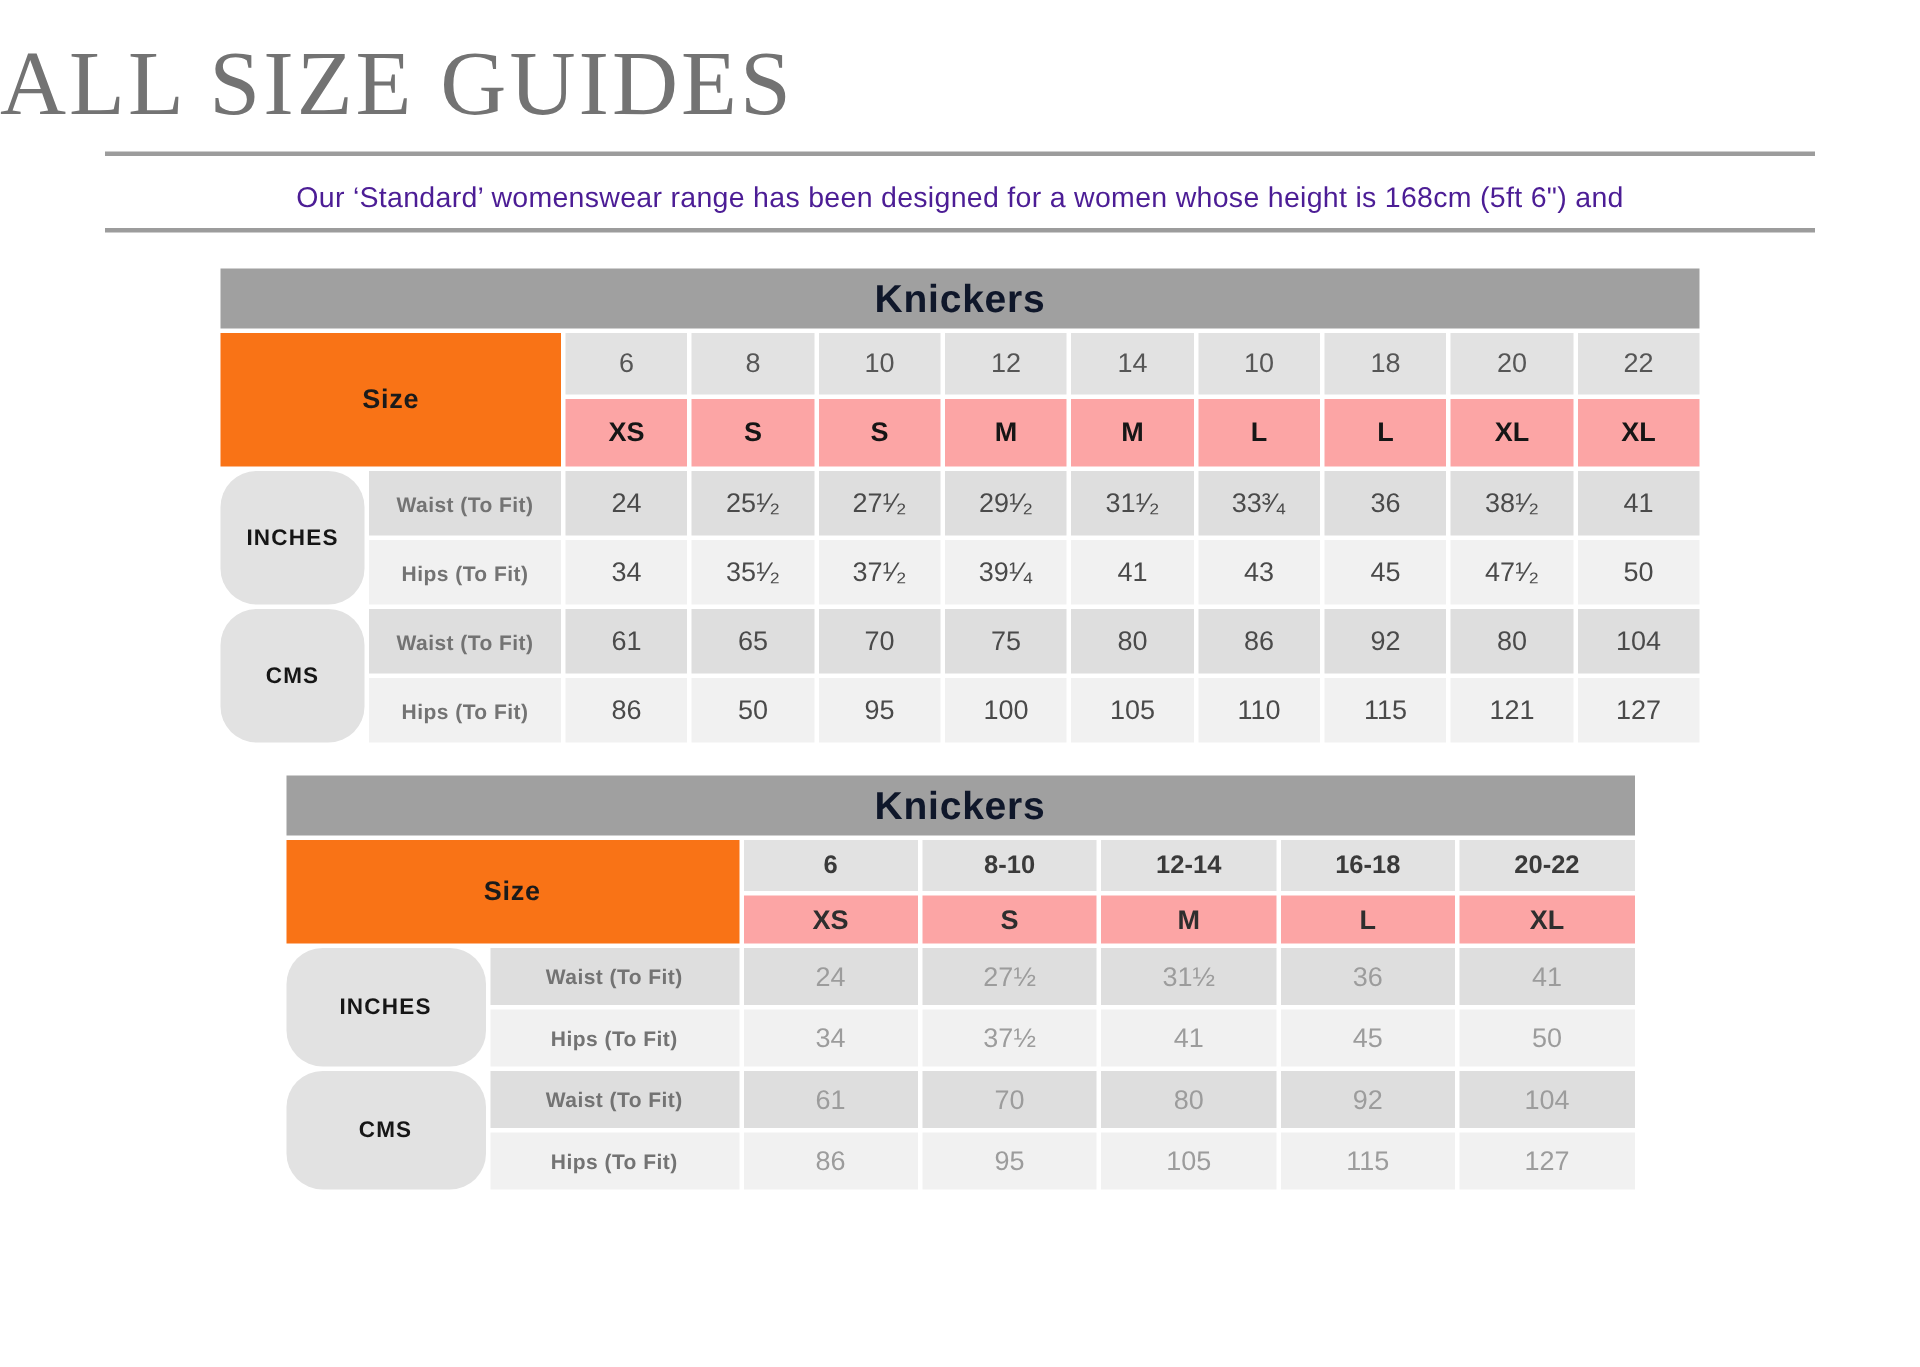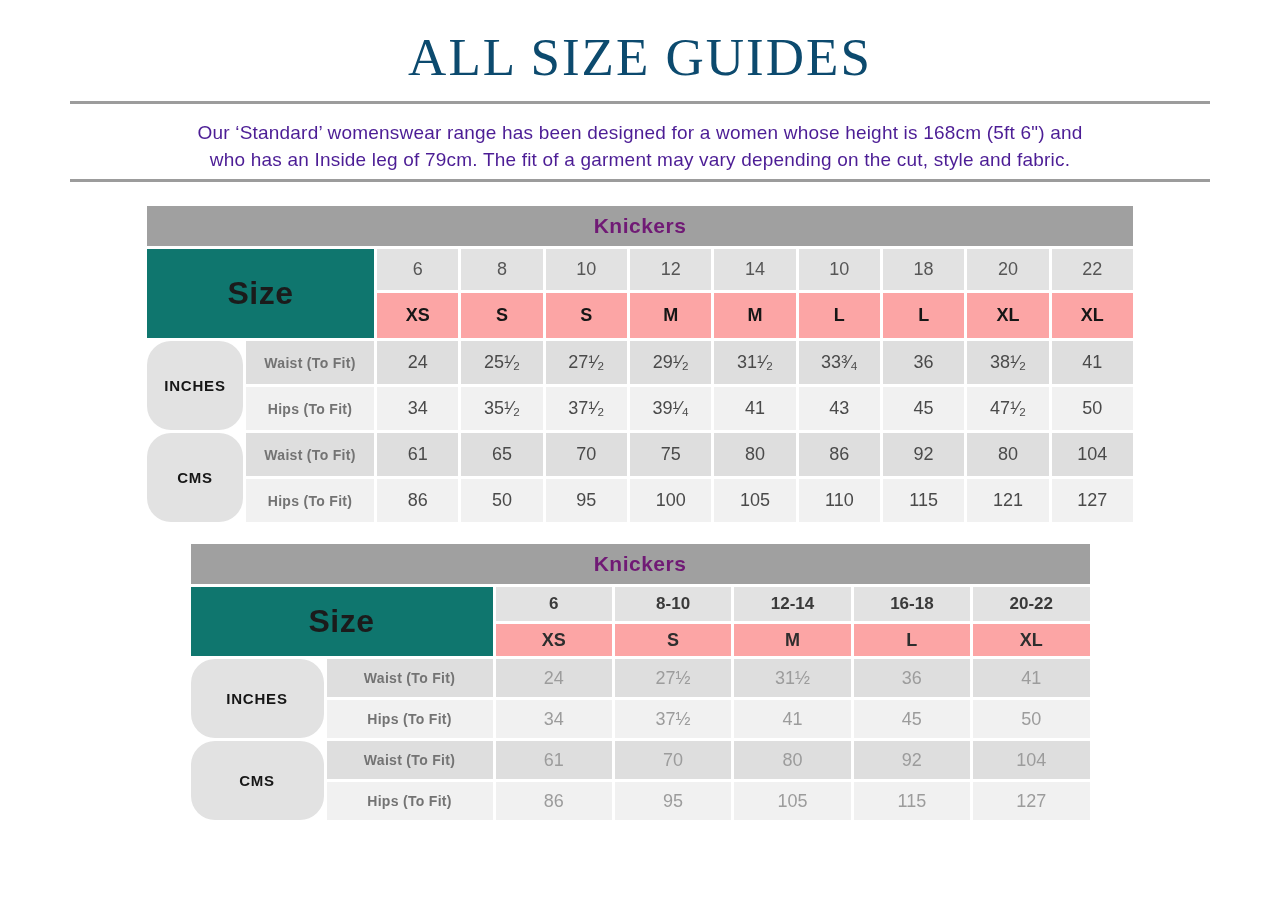--- a/index.html
+++ b/index.html
@@ -1,41 +1,41 @@
 <!DOCTYPE html>
 <html><head>
 <meta charset="utf-8">
 <style>
   html,body { margin:0; padding:0; background:#ffffff; }
   .page {
     position:relative; width:1280px; height:911px; background:#ffffff;
     font-family:"Liberation Sans","DejaVu Sans",sans-serif; overflow:hidden;
   }
   .title {
-    margin:26px 0 0 0; text-align:center;
+    margin:26px 0 0 0; text-align:left;
     font-family:"Liberation Serif","DejaVu Serif",serif;
-    font-weight:400; font-size:53px; line-height:62px;
-    letter-spacing:2px; color:#0c4a6e;
+    font-weight:400; font-size:61px; line-height:62px;
+    letter-spacing:2px; color:#737373;
   }
   .rule { width:1140px; height:3px; background:#9c9c9c; margin:0 auto; }
   .rule-top { margin-top:13px; }
   .rule-bottom { margin-top:6px; }
   .desc {
     margin:15px 0 0 0; text-align:center;
     font-size:19px; line-height:27px; color:#4c1d95; letter-spacing:0.2px;
   }
   table.sg { border-collapse:separate; border-spacing:3px; table-layout:fixed; }
   table.sg td { text-align:center; vertical-align:middle; padding:0; overflow:hidden; }
   .t1 { width:992px; margin:21px auto 0 auto; }
   .t2 { width:905px; margin:16px auto 0 auto; }
   .t1 .c-group { width:96px; }  .t1 .c-label { width:128px; }
   .t2 .c-group { width:133px; } .t2 .c-label { width:166px; }
 
-  .banner { background:#a0a0a0; color:#701a75; font-size:21px; font-weight:700; letter-spacing:0.5px; }
-  .size-cell  { background:#0f766e; font-size:32px; font-weight:700; color:#1b1b1b; letter-spacing:0.5px; }
+  .banner { background:#a0a0a0; color:#0f172a; font-size:26px; font-weight:700; letter-spacing:0.5px; }
+  .size-cell  { background:#f97316; font-size:18px; font-weight:700; color:#1b1b1b; letter-spacing:0.5px; }
   .num-cell   { background:#e2e2e2; font-size:18px; color:#565656; }
   .letter-cell{ background:#fca5a5; font-size:18px; font-weight:700; color:#161616; }
   .group-cell { background:#e2e2e2; font-size:15px; font-weight:700; letter-spacing:0.8px; color:#161616;border-radius:24px; }
   .mlabel     { font-size:14px; font-weight:700; color:#737373; letter-spacing:0.3px; }
   tr.waist .mlabel, tr.waist .val { background:#dedede; }
   tr.hips  .mlabel, tr.hips  .val { background:#f1f1f1;text-align:center; }
   .t1 .val { font-size:18px; color:#4a4a4a; }
   .t2 .val { font-size:18px; color:#9c9c9c; }
   .t2 .num-cell { font-size:17px; font-weight:700; color:#3a3a3a; }
   .t2 .letter-cell { color:#2e2e2e; }
@@ -49,21 +49,20 @@
 <body>
 
 <div class="page">
 
   <h1 class="title">ALL SIZE GUIDES</h1>
 
   <div class="rule rule-top"></div>
 
   <p class="desc">
     <span>Our ‘Standard’ womenswear range has been designed for a women whose height is 168cm (5ft 6") and</span><br>
-    <span>who has an Inside leg of 79cm. The fit of a garment may vary depending on the cut, style and fabric.</span>
   </p>
 
   <div class="rule rule-bottom"></div>
 
   <table class="sg t1">
     <colgroup>
         <col class="c-group">
         <col class="c-label">
         <col span="9">
       </colgroup>

